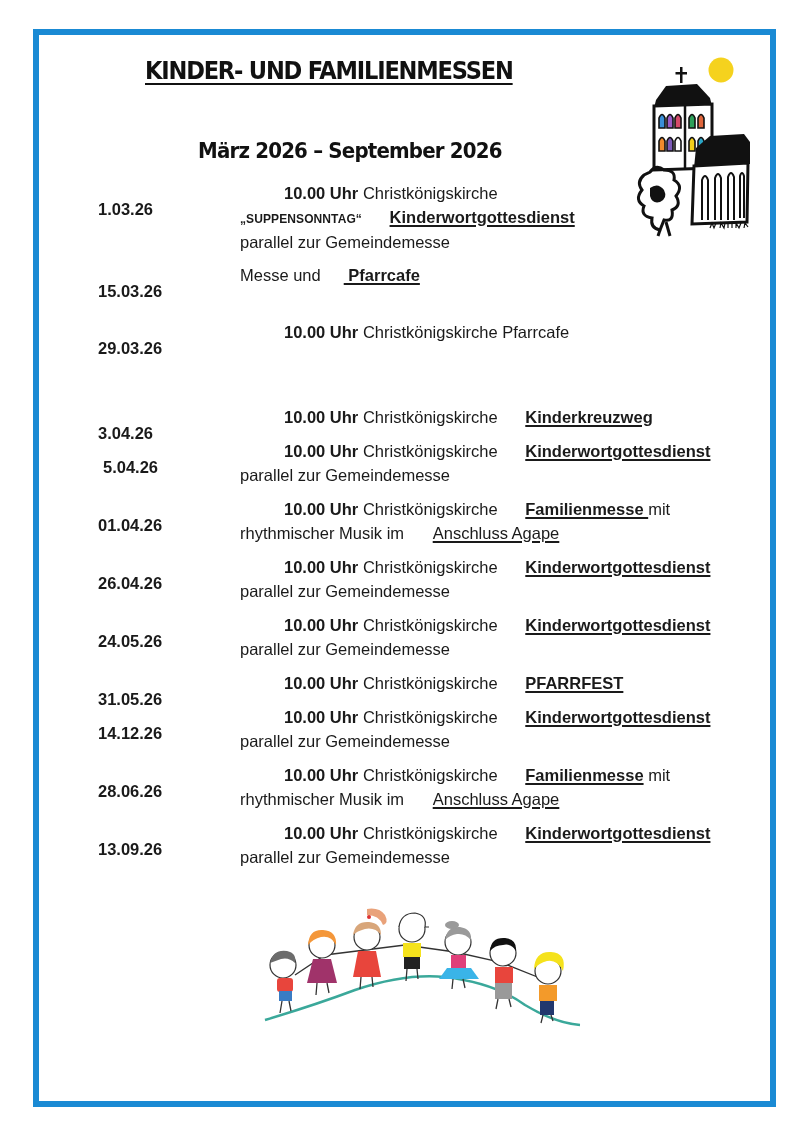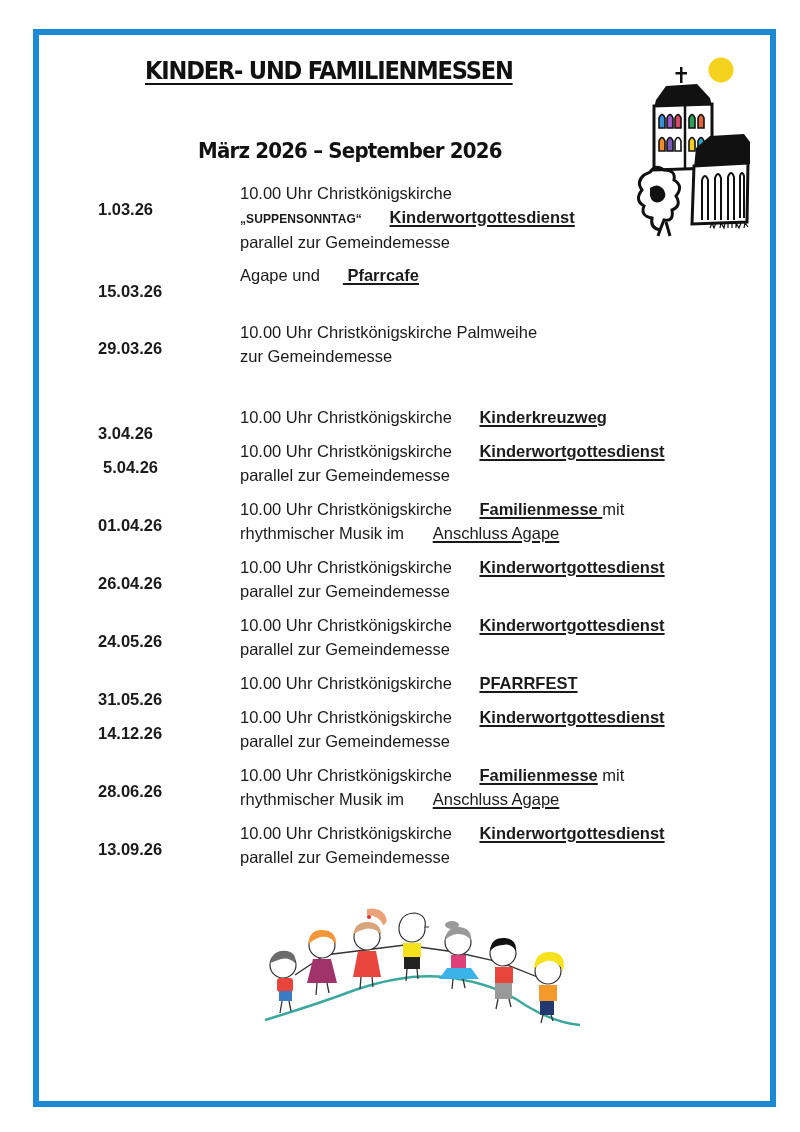--- a/index.html
+++ b/index.html
@@ -29,21 +29,21 @@
   .event { position: absolute; left: 0; width: 800px; }
   .date {
     position: absolute; left: 98px; top: 16px; font-weight: bold; font-size: 16.5px; line-height: 23.5px;
     white-space: nowrap;
   }
   .date.indent { left: 103px; }
   .desc {
     position: absolute; left: 240px; top: 0; width: 470px; font-size: 16.5px; line-height: 23.5px;
   }
   .line { display: block; white-space: nowrap; }
-  .b { font-weight: normal; }
+  .b { font-weight: bold; margin-left: 44px; }
   .u { text-decoration: underline; text-decoration-thickness: 1.5px; text-underline-offset: 2px; margin-left: 24px; }
   .bu { font-weight: bold; text-decoration: underline; text-decoration-thickness: 2px; text-underline-offset: 2px; padding-left: 23px; }
   .caps { font-weight: bold; font-size: 12px; letter-spacing: 0.1px; }
   .kids { position: absolute; left: 255px; top: 905px; width: 330px; height: 125px; }
 </style>
 </head>
 <body>
 
 <div class="frame"></div>
 
@@ -93,28 +93,27 @@
     <div class="date">1.03.26</div>
     <div class="desc">
         <span class="line"><span class="b">10.00 Uhr</span><span> Christkönigskirche</span></span>
         <span class="line"><span class="caps">„SUPPENSONNTAG“</span><span> </span><span class="bu">Kinderwortgottesdienst</span></span>
         <span class="line"><span>parallel zur Gemeindemesse</span></span>
       </div>
   </div>
   <div class="event" style="top:264px">
     <div class="date">15.03.26</div>
     <div class="desc">
-        <span class="line"><span>Agape und</span><span class="bu"> Pfarrcafe</span></span>
+        <span class="line"><span>Messe und</span><span class="bu"> Pfarrcafe</span></span>
       </div>
   </div>
   <div class="event" style="top:321px">
     <div class="date">29.03.26</div>
     <div class="desc">
-        <span class="line"><span class="b">10.00 Uhr</span><span> Christkönigskirche Palmweihe</span></span>
-        <span class="line"><span>zur Gemeindemesse</span></span>
+        <span class="line"><span class="b">10.00 Uhr</span><span> Christkönigskirche Pfarrcafe</span></span>
       </div>
   </div>
   <div class="event" style="top:406px">
     <div class="date">3.04.26</div>
     <div class="desc">
         <span class="line"><span class="b">10.00 Uhr</span><span> Christkönigskirche </span><span class="bu">Kinderkreuzweg</span></span>
       </div>
   </div>
   <div class="event" style="top:440px">
     <div class="date indent">5.04.26</div>

